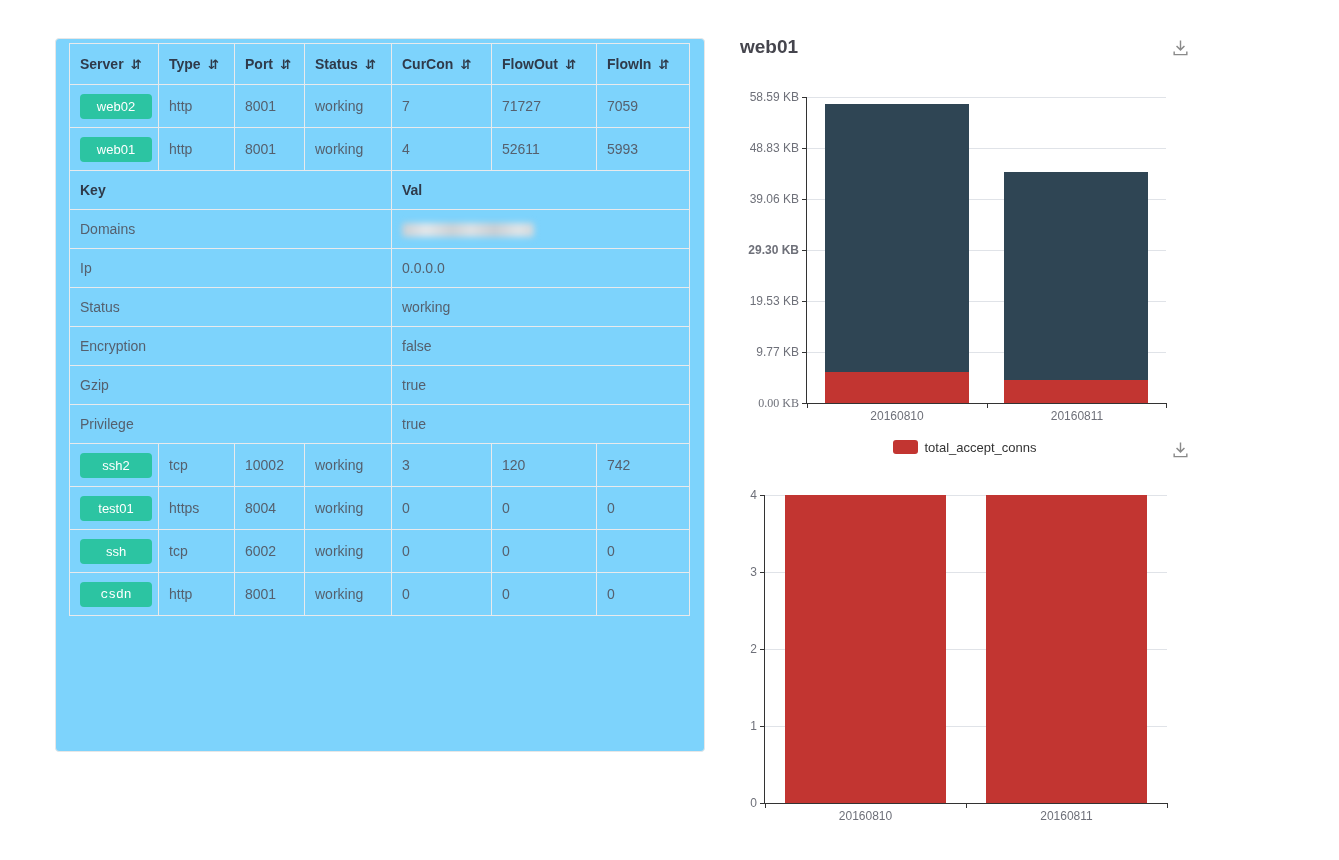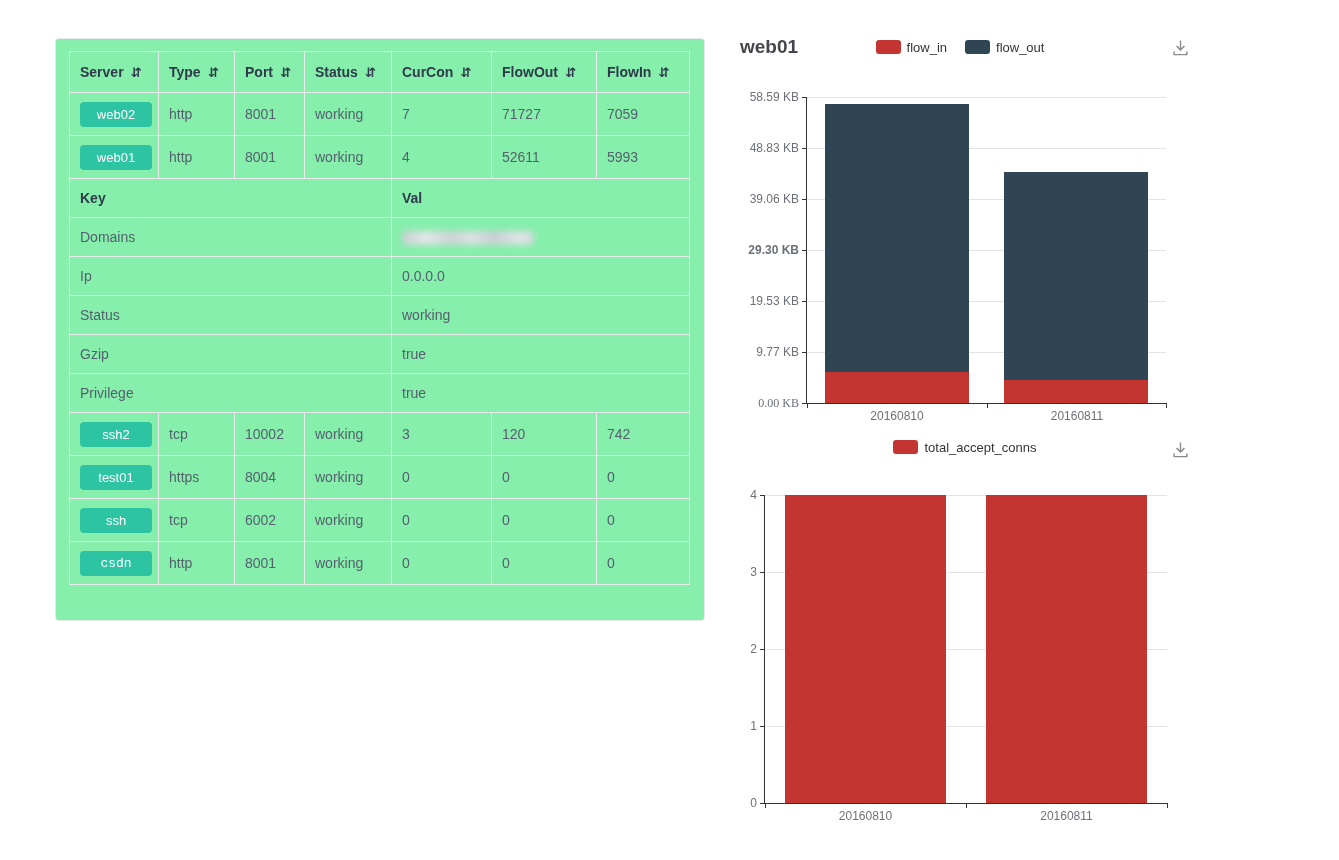--- a/index.html
+++ b/index.html
@@ -1,21 +1,21 @@
 <!DOCTYPE html>
 <html><head>
 <meta charset="utf-8">
 <style>
   html,body{margin:0;padding:0;background:#ffffff;width:1339px;height:860px;overflow:hidden;
     font-family:"Liberation Sans","DejaVu Sans",sans-serif;}
   .abs{position:absolute;}
 
   
-  #server-card{left:55px;top:38px;width:650px;height:583px;box-sizing:border-box;
-    border:1px solid #e7e7e7;border-radius:4px;background:#86efac;padding:12px 13px;}
+  #server-card{left:55px;top:38px;width:650px;height:714px;box-sizing:border-box;
+    border:1px solid #e7e7e7;border-radius:4px;background:#7dd3fc;padding:4px 13px;}
   table.srv{border-collapse:collapse;table-layout:fixed;width:620px;}
   table.srv th,table.srv td{border:1px solid #e9eaec;text-align:left;padding:0 0 0 10px;
     font-size:14px;overflow:hidden;white-space:nowrap;}
   table.srv th{height:40px;font-weight:bold;color:#2f3a4a;}
   tr.srv-row td{height:42px;color:#55606e;}
   tr.kv-row td{height:38px;color:#55606e;}
   tr.kv-head td{height:38px;font-weight:bold;color:#2f3a4a;}
   .sort-ic{margin-left:7px;font-size:13px;color:#2f3a4a;letter-spacing:-1px;}
   .srv-btn{display:inline-block;min-width:72px;box-sizing:border-box;padding:5px 6px;text-align:center;
     border:none;border-radius:4px;color:#fff;font-size:13px;cursor:pointer;}
@@ -93,20 +93,24 @@
         </tr>
         <tr class="kv-row">
           <td colspan="4"><span>Ip</span></td>
           <td colspan="3"><span>0.0.0.0</span></td>
         </tr>
         <tr class="kv-row">
           <td colspan="4"><span>Status</span></td>
           <td colspan="3"><span>working</span></td>
         </tr>
         <tr class="kv-row">
+          <td colspan="4"><span>Encryption</span></td>
+          <td colspan="3"><span>false</span></td>
+        </tr>
+        <tr class="kv-row">
           <td colspan="4"><span>Gzip</span></td>
           <td colspan="3"><span>true</span></td>
         </tr>
         <tr class="kv-row">
           <td colspan="4"><span>Privilege</span></td>
           <td colspan="3"><span>true</span></td>
         </tr>
         <tr class="srv-row">
           <td><span class="srv-btn" style="background: rgb(44, 196, 162);">ssh2</span></td>
           <td><span>tcp</span></td>
@@ -142,30 +146,20 @@
           <td><span>0</span></td>
           <td><span>0</span></td>
           <td><span>0</span></td>
         </tr>
       </tbody>
   </table>
 </div>
 
 <div id="charts" class="abs">
     <div class="chart-title hit abs" style="left: 740px; top: 36px;">web01</div>
-    <div class="legend-row abs" style="left: 720px; top: 39px; width: 480px; height: 16px;">
-      <span class="legend-item hit">
-        <span class="legend-swatch" style="background: rgb(194, 53, 49);"></span>
-        <span class="legend-label">flow_in</span>
-      </span>
-      <span class="legend-item hit">
-        <span class="legend-swatch" style="background: rgb(47, 69, 84);"></span>
-        <span class="legend-label">flow_out</span>
-      </span>
-    </div>
     <div class="dl-btn hit abs" style="left: 1171px; top: 38px; width: 19px; height: 19px;"><svg width="19" height="19" viewBox="0 0 24 24">
         <path d="M12 3 v11 M7 10 l5 5 l5 -5" stroke="#8a8a8a" stroke-width="1.8" fill="none"></path>
         <path d="M4 17 v4 h16 v-4" stroke="#8a8a8a" stroke-width="1.8" fill="none"></path>
       </svg></div>
     <div class="gridline abs" style="left: 807px; top: 97px; width: 359px; height: 1px;"></div>
     <div class="tick abs" style="left: 802px; top: 97px; width: 5px; height: 1px;"></div>
     <div class="y-lbl abs" style="left: 715px; top: 90px; width: 84px; height: 14px;">58.59 KB</div>
     <div class="gridline abs" style="left: 807px; top: 148px; width: 359px; height: 1px;"></div>
     <div class="tick abs" style="left: 802px; top: 148px; width: 5px; height: 1px;"></div>
     <div class="y-lbl abs" style="left: 715px; top: 141px; width: 84px; height: 14px;">48.83 KB</div>

